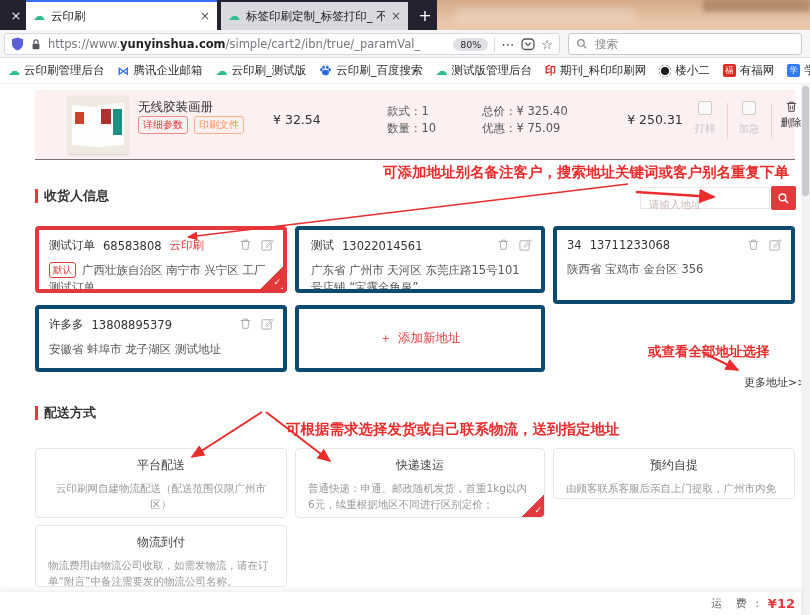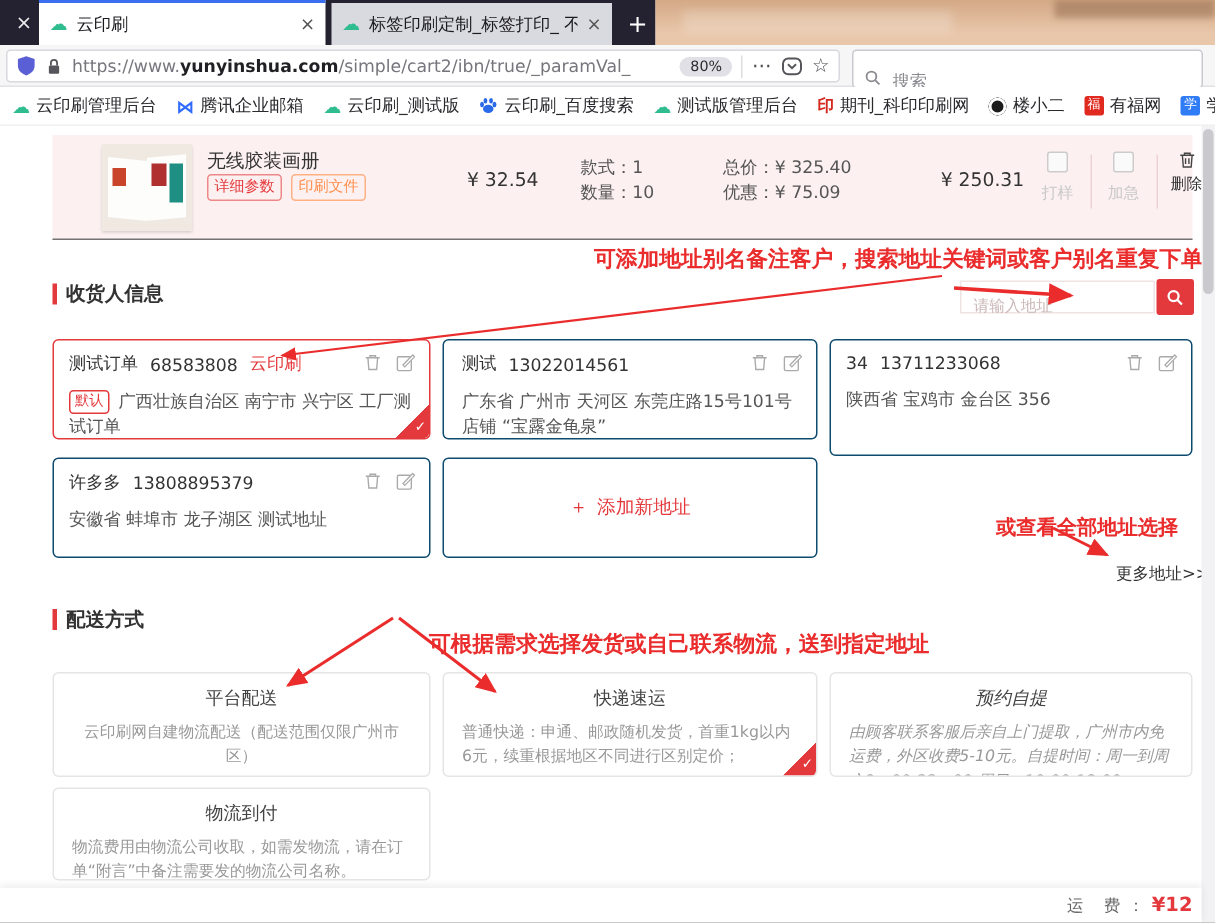--- a/index.html
+++ b/index.html
@@ -24,21 +24,21 @@
   .toolbar{left:0;top:30px;width:810px;height:28px;background:#f6f6f7;border-bottom:1px solid #e2e2e6;box-sizing:border-box;}
   .urlbar{left:4px;top:33px;width:556px;height:22px;background:#fff;border:1px solid #d8d8de;border-radius:3px;
           box-sizing:border-box;display:flex;align-items:center;gap:6px;padding:0 6px;}
   .urltext{flex:1;font-size:11.5px;white-space:nowrap;overflow:hidden;color:#76767d;}
   .urltext b{color:#1f1f24;font-weight:600;}
   .zoompill{background:#e0e0e6;border-radius:9px;font-size:9.5px;padding:1px 7px;color:#2a2a2e;}
   .tooldiv{width:1px;height:15px;background:#ddd;}
   .dots{font-size:13px;color:#4a4a50;letter-spacing:1px;}
   .star{font-size:13px;color:#4a4a50;}
   .searchbar{left:568px;top:33px;width:234px;height:22px;background:#fff;border:1px solid #c9c9cf;border-radius:3px;
-             box-sizing:border-box;display:flex;align-items:flex-start;gap:5px;padding:12px 7px;}
+             box-sizing:border-box;display:flex;align-items:center;gap:5px;padding:0 7px;}
   .searchbar input{border:none;outline:none;flex:1;font-size:11.5px;color:#333;font-family:inherit;background:transparent;}
   .searchbar input::placeholder{color:#8a8a90;}
 
   .bmbar{left:0;top:58px;width:810px;height:26px;background:#fff;display:flex;align-items:center;gap:13px;padding:0 8px;box-sizing:border-box;overflow:hidden;border-bottom:1px solid #f0f0f0;}
   .bm{display:flex;align-items:center;gap:4px;font-size:11.5px;color:#2a2a2e;white-space:nowrap;}
   .sq{display:inline-flex;align-items:center;justify-content:center;width:13px;height:13px;border-radius:2px;color:#fff;font-size:8.5px;line-height:1;}
   .sq-fu{background:#e02a1f;}
   .sq-xue{background:#2f7cf6;}
   .circ-black{width:12px;height:12px;border-radius:50%;background:#1c1c1c;box-shadow:inset 0 0 0 2px #fff,inset 0 0 0 4px #1c1c1c;}
   .keyin{color:#d5281e;font-size:11px;font-weight:bold;font-family:"DejaVu Serif","Liberation Serif",serif;}
@@ -53,46 +53,46 @@
   .pg1{left:4px;top:10px;width:26px;height:40px;transform:skewY(6deg);}
   .pg2{left:30px;top:8px;width:26px;height:42px;transform:skewY(-5deg);}
   .sw1{position:absolute;left:7px;top:16px;width:9px;height:12px;background:#c8452c;}
   .sw2{position:absolute;left:33px;top:13px;width:10px;height:15px;background:#b03030;}
   .sw3{position:absolute;left:45px;top:13px;width:9px;height:26px;background:#1f8f84;}
   .ptitle{left:103px;top:9px;font-size:12.5px;color:#333;}
   .ptags{left:103px;top:26px;display:flex;gap:6px;}
   .tagpill{font-size:10px;border-radius:3px;padding:1px 4px;line-height:1.4;}
   .tag-red{color:#e4393c;border:1px solid #e88;}
   .tag-org{color:#ff8f4d;border:1px solid #ffb183;}
-  .pprice{left:238px;top:22px;width:86px;text-align:right;font-size:12.5px;color:#333;}
+  .pprice{left:238px;top:22px;width:86px;text-align:left;font-size:12.5px;color:#333;}
   .pcol{font-size:11.5px;color:#555;line-height:17px;}
   .pcol1{left:352px;top:13px;}
   .pcol2{left:447px;top:13px;}
   .psub{left:580px;top:22px;width:80px;text-align:center;font-size:12.5px;color:#333;}
   .popt{top:10px;width:40px;text-align:center;}
   .cbx{display:inline-block;width:12px;height:12px;border:1px solid #ccc;background:#fafafa;border-radius:2px;}
   .poptlab{font-size:10.5px;color:#c9c9c9;margin-top:3px;}
   .vline{top:13px;width:1px;height:36px;background:#ecd2d3;}
   .pdel{left:732px;top:10px;width:48px;text-align:center;color:#333;}
   .pdel .poptlab{color:#333;}
 
   .ann{color:#ea2c2c;font-weight:bold;white-space:nowrap;}
-  .ann1{top:79px;right:8px;font-size:14.5px;}
-  .ann2{top:259px;left:664px;font-size:13.5px;}
+  .ann1{top:79px;right:21px;font-size:14.5px;}
+  .ann2{top:259px;left:648px;font-size:13.5px;}
   .ann3{top:336px;left:286px;font-size:14.5px;}
 
   .sechead{display:flex;align-items:center;gap:6px;font-size:13px;font-weight:bold;color:#333;}
   .secbar{width:3px;height:14px;background:#e4393c;}
 
   .addr-search{left:640px;top:103px;width:130px;height:22px;background:#fff;border:1px solid #f0e3e3;box-sizing:border-box;display:flex;align-items:center;padding:0 6px;}
   .addr-search input{border:none;outline:none;width:100%;font-size:10.5px;color:#333;font-family:inherit;background:transparent;margin-top:11px;}
   .addr-search input::placeholder{color:#ccb8b8;}
   .addr-search-btn{left:771px;top:102px;width:25px;height:24px;background:#e4393c;border-radius:2px;display:flex;align-items:center;justify-content:center;}
 
-  .card{background:#fff;border:1px solid #0c4a6e;border-radius:4px;box-sizing:border-box;padding:8px 10px;overflow:hidden;}
+  .card{background:#fff;border:4px solid #0c4a6e;border-radius:4px;box-sizing:border-box;padding:8px 10px;overflow:hidden;}
   .card-sel{border-color:#e4393c;}
   .chead{font-size:11.5px;color:#333;display:flex;gap:8px;align-items:center;padding-right:44px;}
   .calias{color:#e4393c;}
   .cicons{position:absolute;right:9px;top:8px;display:flex;gap:9px;}
   .cbody{margin-top:9px;font-size:11.5px;color:#555;line-height:1.5;}
   .badge{display:inline-block;color:#e4393c;border:1px solid #e4393c;border-radius:3px;font-size:9.5px;padding:0 3px;margin-right:6px;line-height:1.5;vertical-align:1px;}
   .corner{position:absolute;right:0;bottom:0;width:22px;height:22px;border-radius:0 0 3px 0;
           background:linear-gradient(to bottom right,transparent 0 50%,#e4393c 50% 100%);
           display:flex;align-items:flex-end;justify-content:flex-end;}
   .corner .ck{color:#fff;font-size:9px;line-height:1;padding:0 2px 2px 0;}
@@ -372,21 +372,21 @@
     <div class="abs ann ann3">可根据需求选择发货或自己联系物流，送到指定地址</div>
 
     <div class="abs mcard card-sel" style="left:295px;top:364px;width:250px;height:70px;">
       <div class="mtitle">快递速运</div>
       <div class="mdesc">普通快递：申通、邮政随机发货，首重1kg以内6元，续重根据地区不同进行区别定价；</div>
       <div class="corner">
           <span class="ck">✓</span>
         </div>
     </div>
 
-    <div class="abs mcard" style="left:553px;top:364px;width:242px;height:70px;font-style:italic;">
+    <div class="abs mcard" style="left:553px;top:364px;width:242px;height:51px;">
       <div class="mtitle">预约自提</div>
       <div class="mdesc">由顾客联系客服后亲自上门提取，广州市内免运费，外区收费5-10元。自提时间：周一到周六9：00-22：00,周日：10:00-18:00.</div>
     </div>
 
     <div class="abs mcard" style="left:35px;top:441px;width:252px;height:62px;">
       <div class="mtitle">物流到付</div>
       <div class="mdesc">物流费用由物流公司收取，如需发物流，请在订单“附言”中备注需要发的物流公司名称。</div>
     </div>
 
   </div>

